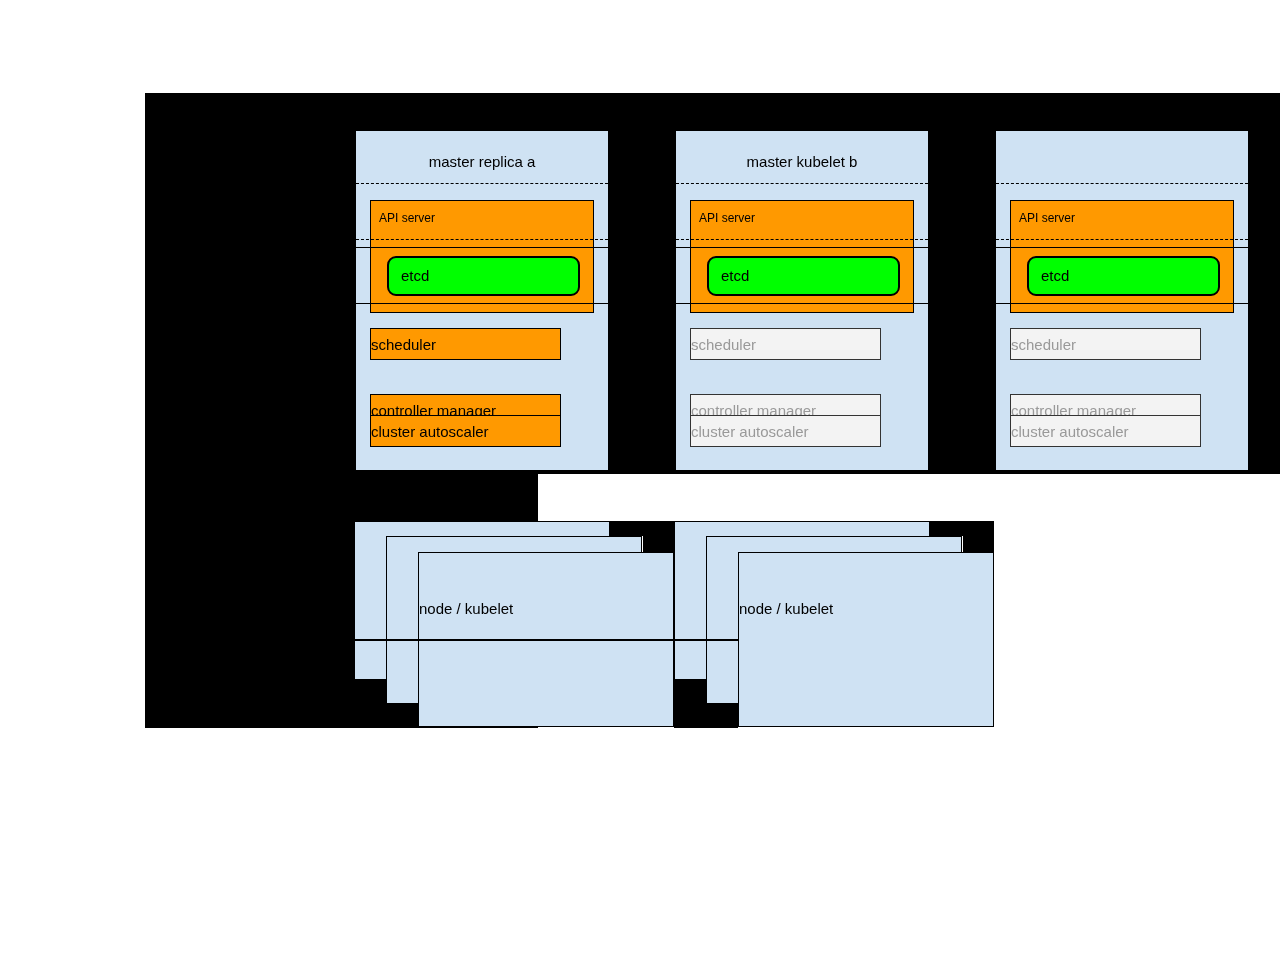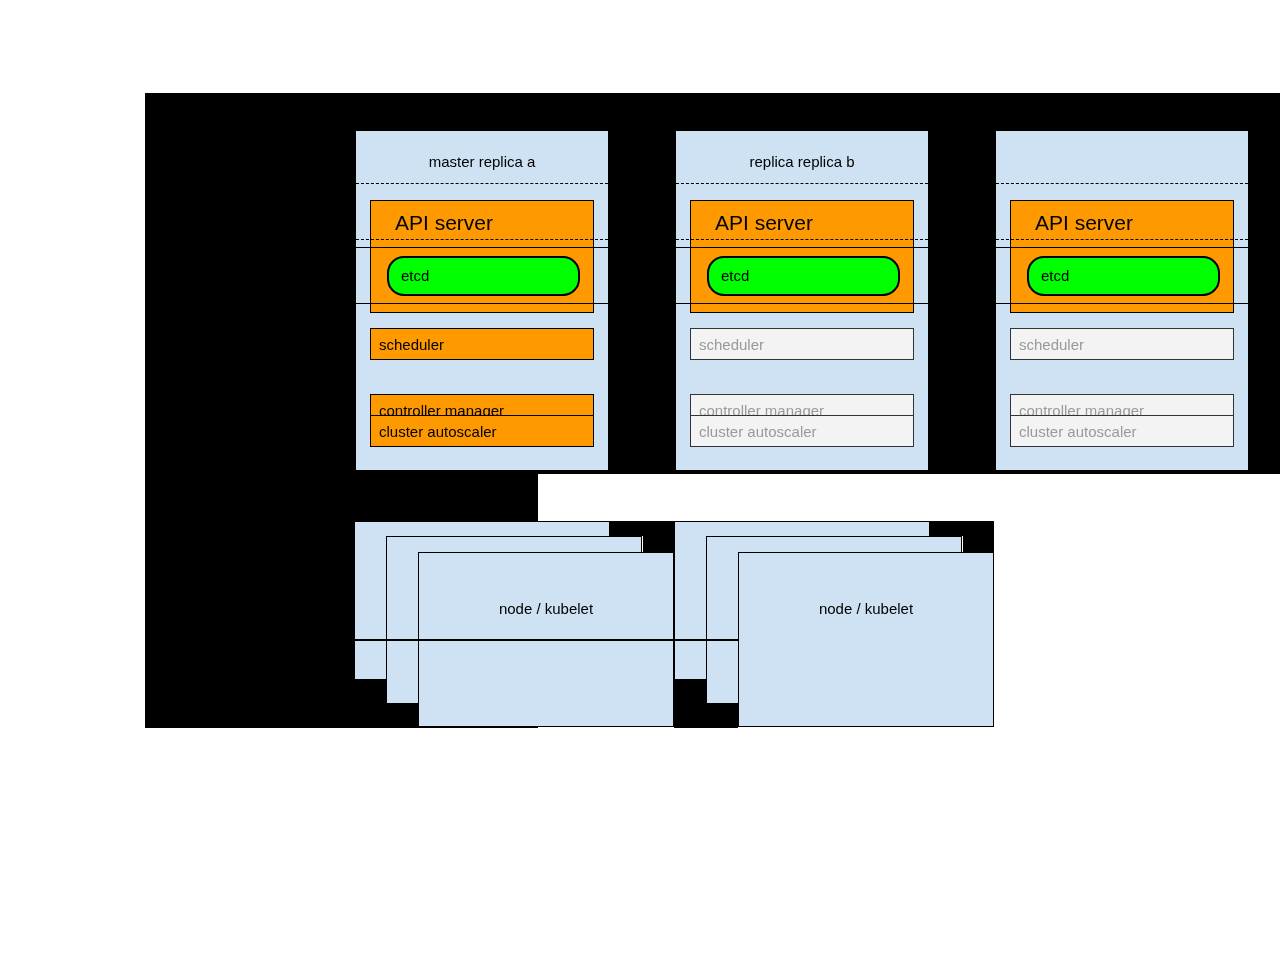--- a/index.html
+++ b/index.html
@@ -10,33 +10,33 @@
   
   .master{position:absolute;top:130px;width:254px;height:341px;background:#cfe2f3;
           border:1px solid #000;box-sizing:border-box;z-index:2;}
   .m-title{position:absolute;top:0;left:0;right:0;padding-top:22px;text-align:center;
            font-size:15px;color:#000;}
   .hline{position:absolute;left:0;right:0;height:0;z-index:3;}
   .hline.dashed{border-top:1px dashed #000;}
   .hline.solid{border-top:1px solid #000;}
   .api{position:absolute;left:14px;top:69px;width:224px;height:113px;background:#ff9900;
        border:1px solid #000;box-sizing:border-box;z-index:1;}
-  .api-label{position:absolute;top:10px;left:24px;font-size:21px;}
+  .api-label{position:absolute;top:10px;left:8px;font-size:12px;}
   .etcd{position:absolute;left:16px;top:55px;width:193px;height:40px;background:#00ff00;
-        border:2px solid #000;border-radius:17px;box-sizing:border-box;z-index:2;}
+        border:2px solid #000;border-radius:9px;box-sizing:border-box;z-index:2;}
   .etcd span{display:block;padding-left:12px;line-height:35px;font-size:15px;}
-  .comp{position:absolute;left:14px;width:224px;height:32px;box-sizing:border-box;
-        font-size:15px;line-height:31px;padding-left:8px;z-index:2;}
+  .comp{position:absolute;left:14px;width:191px;height:32px;box-sizing:border-box;
+        font-size:15px;line-height:31px;z-index:2;}
   .comp.active{background:#ff9900;border:1px solid #000;color:#000;}
   .comp.inactive{background:#f3f3f3;border:1px solid #333;color:#999999;}
   .c1{top:197px}.c2{top:263px}.c3{top:284px}
 
   
   .nbox{position:absolute;background:#cfe2f3;border:1px solid #000;box-sizing:border-box;}
-  .n-label{position:absolute;top:47px;left:0;right:0;text-align:center;font-size:15px;color:#000;}
+  .n-label{position:absolute;top:47px;left:0;right:0;font-size:15px;color:#000;}
   #connector{position:absolute;left:119px;top:639px;width:593px;height:0;
              border-top:2px solid #000;z-index:5;}
 </style>
 </head>
 <body>
 
 <div id="canvas">
 
   <div class="blk" style="left:119px;top:93px;width:1154px;height:381px"></div>
   <div class="blk" style="left:119px;top:474px;width:393px;height:254px"></div>
@@ -58,21 +58,21 @@
     </div>
     <div class="hline dashed" style="top:108px"></div>
     <div class="hline solid" style="top:116px"></div>
     <div class="hline solid" style="top:172px"></div>
     <div class="comp active c1">scheduler</div>
     <div class="comp active c2">controller manager</div>
     <div class="comp active c3">cluster autoscaler</div>
   </div>
 
   <div class="master" style="left:649px">
-    <div class="m-title">replica replica b</div>
+    <div class="m-title">master kubelet b</div>
     <div class="hline dashed" style="top:52px"></div>
     <div class="api">
       <div class="api-label">API server</div>
       <div class="etcd">
           <span>etcd</span>
         </div>
     </div>
     <div class="hline dashed" style="top:108px"></div>
     <div class="hline solid" style="top:116px"></div>
     <div class="hline solid" style="top:172px"></div>

